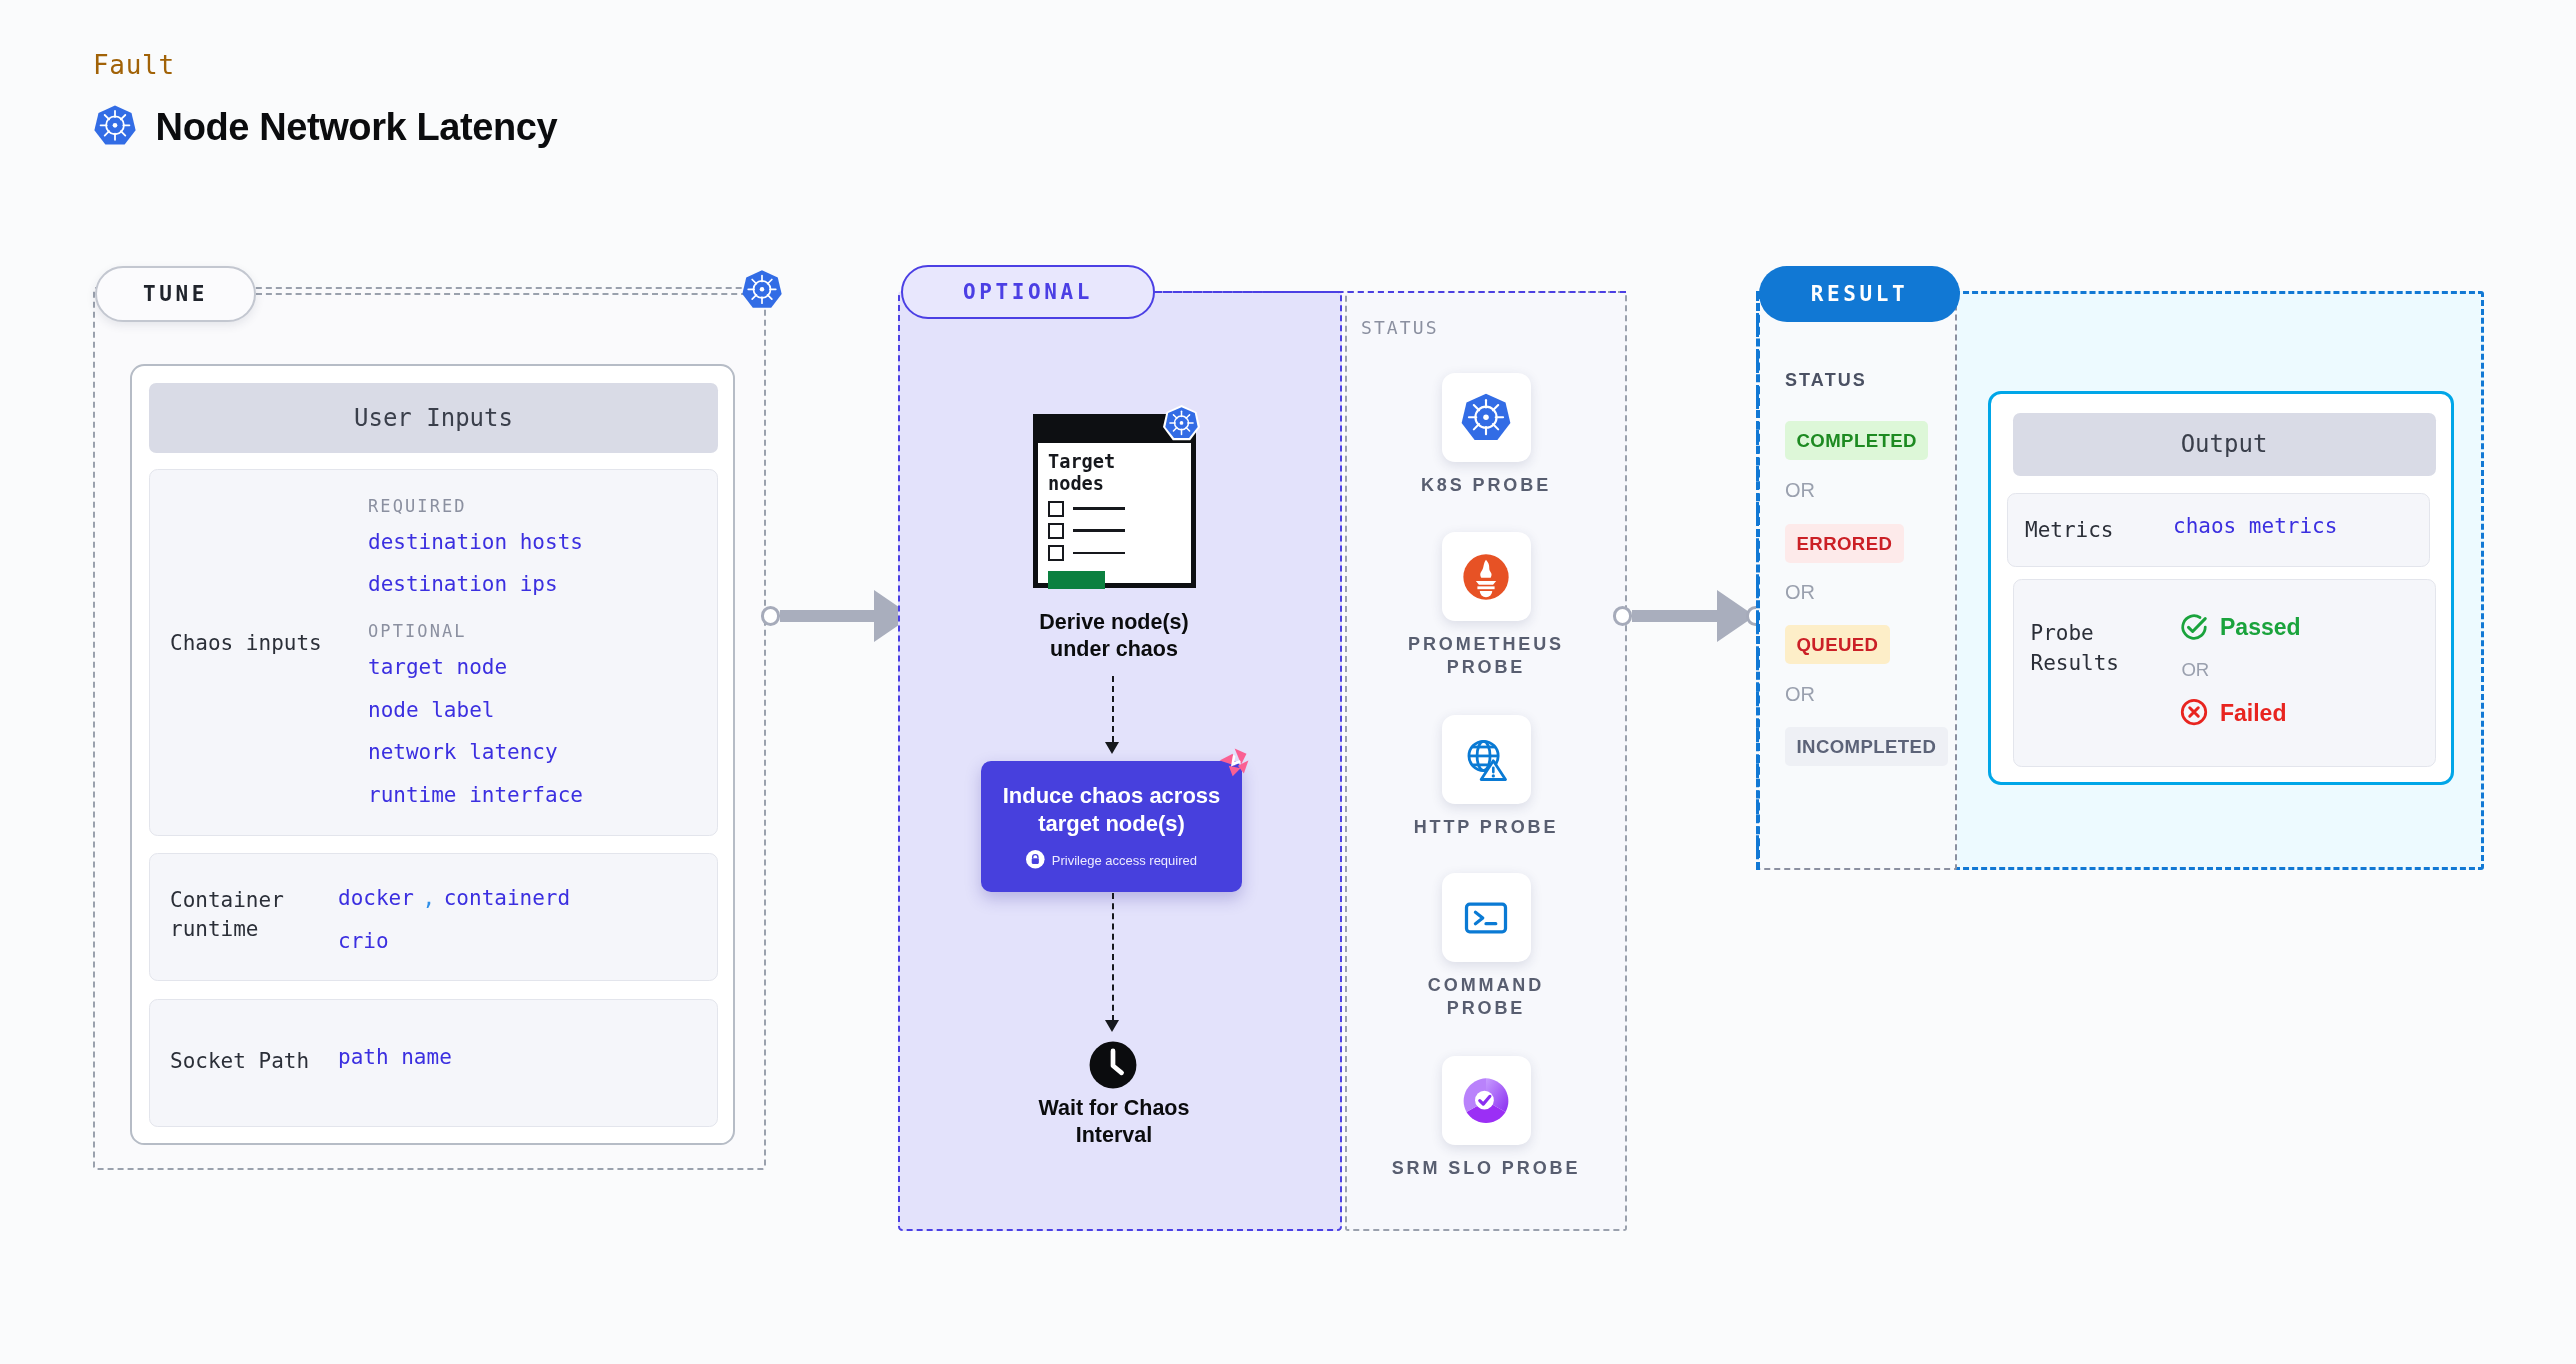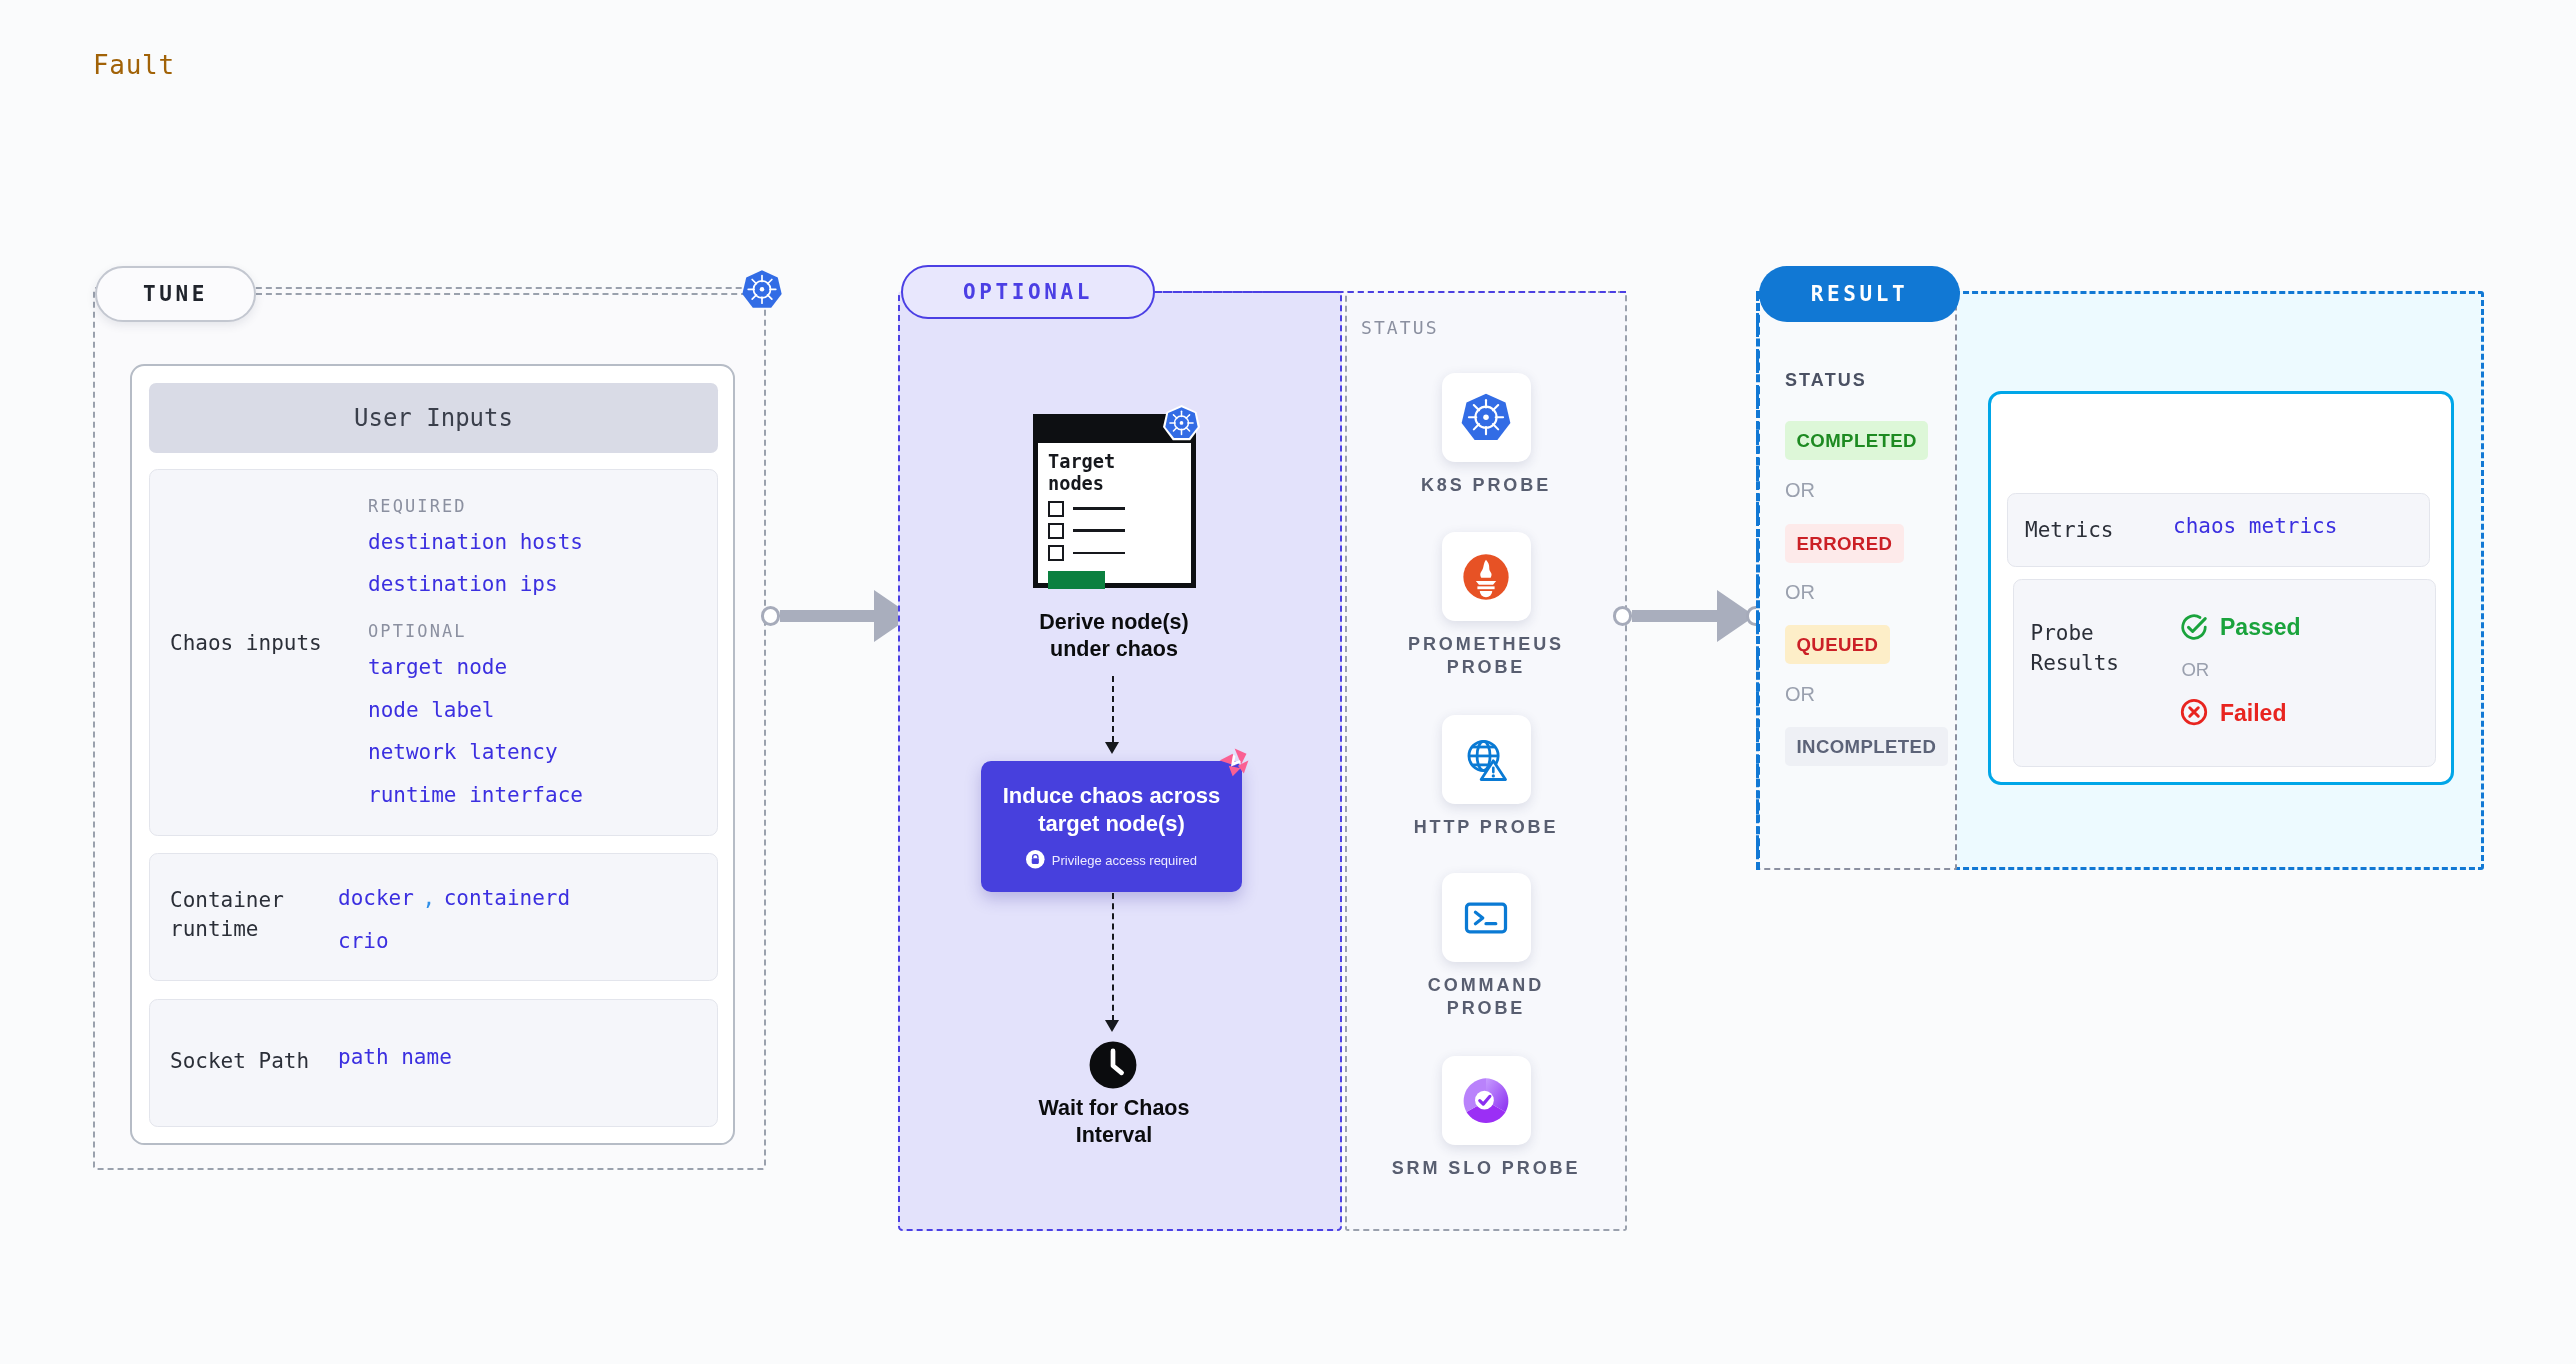--- a/index.html
+++ b/index.html
@@ -206,20 +206,40 @@
   #metrics-box { position: absolute; left: 16px; top: 99px; width: 423px; height: 74px; }
   #probres-box { position: absolute; left: 21.5px; top: 185px; width: 423px; height: 188px; }
   .pr-line { display: flex; align-items: center; gap: 11.5px; }
   .pr-txt { font-size: 23px; font-weight: 700; }
 </style>
 </head>
 <body>
 
 <div id="header">
   <div id="fault-label">Fault</div>
+  <div id="title-row">
+    <span>
+      <svg width="44" height="44" viewBox="0 0 64 64">
+        <path fill="#326ce5" d="M32 2 L56 13 L62 38 L46 59 L18 59 L2 38 L8 13 Z"></path>
+        <g stroke="#fff" stroke-width="2.6" fill="none" stroke-linecap="round">
+          <circle cx="32" cy="31" r="13"></circle>
+            <circle cx="32" cy="31" r="3.4" fill="#fff" stroke="none"></circle>
+          <line x1="32" y1="10" x2="32" y2="19"></line>
+            <line x1="32" y1="43" x2="32" y2="52"></line>
+          <line x1="11" y1="31" x2="20" y2="31"></line>
+            <line x1="44" y1="31" x2="53" y2="31"></line>
+          <line x1="17" y1="16" x2="23.5" y2="22.5"></line>
+            <line x1="40.5" y1="39.5" x2="47" y2="46"></line>
+          <line x1="47" y1="16" x2="40.5" y2="22.5"></line>
+            <line x1="23.5" y1="39.5" x2="17" y2="46"></line>
+        </g>
+      </svg>
+    </span>
+    <span id="page-title">Node Network Latency</span>
+  </div>
 </div>
 
 <div id="tune-dashed-box"></div>
 <div id="tune-dash-line"></div>
 <div class="pill" id="tune-pill">TUNE</div>
 <span id="tune-k8s">
   <svg width="42" height="42" viewBox="0 0 64 64">
     <path fill="#326ce5" d="M32 2 L56 13 L62 38 L46 59 L18 59 L2 38 L8 13 Z"></path>
     <g stroke="#fff" stroke-width="2.6" fill="none" stroke-linecap="round">
       <circle cx="32" cy="31" r="13"></circle>
@@ -467,20 +487,21 @@
 
 <div class="badge" style="top:421px; background:#ddf7d8; color:#1d8a21;">COMPLETED</div>
 <div class="ortxt" style="top:479px">OR</div>
 <div class="badge" style="top:524px; background:#fdeaea; color:#cb2026;">ERRORED</div>
 <div class="ortxt" style="top:581px">OR</div>
 <div class="badge" style="top:625px; background:#fdeec8; color:#cb2026;">QUEUED</div>
 <div class="ortxt" style="top:683px">OR</div>
 <div class="badge" style="top:727px; background:#eef0f5; color:#5c6378;">INCOMPLETED</div>
 
 <div id="output-card">
+  <div class="hdr-bar" id="out-hdr">Output</div>
 
   <div class="subcard" id="metrics-box">
     <div class="row-label" style="position:absolute;left:17px;top:21.5px">Metrics</div>
     <div class="val" style="position:absolute;left:165px;top:21.5px">chaos metrics</div>
   </div>
 
   <div class="subcard" id="probres-box">
     <div class="row-label" style="position:absolute;left:17px;top:39px;width:129px">
       <div>Probe</div>
       <div>Results</div>

